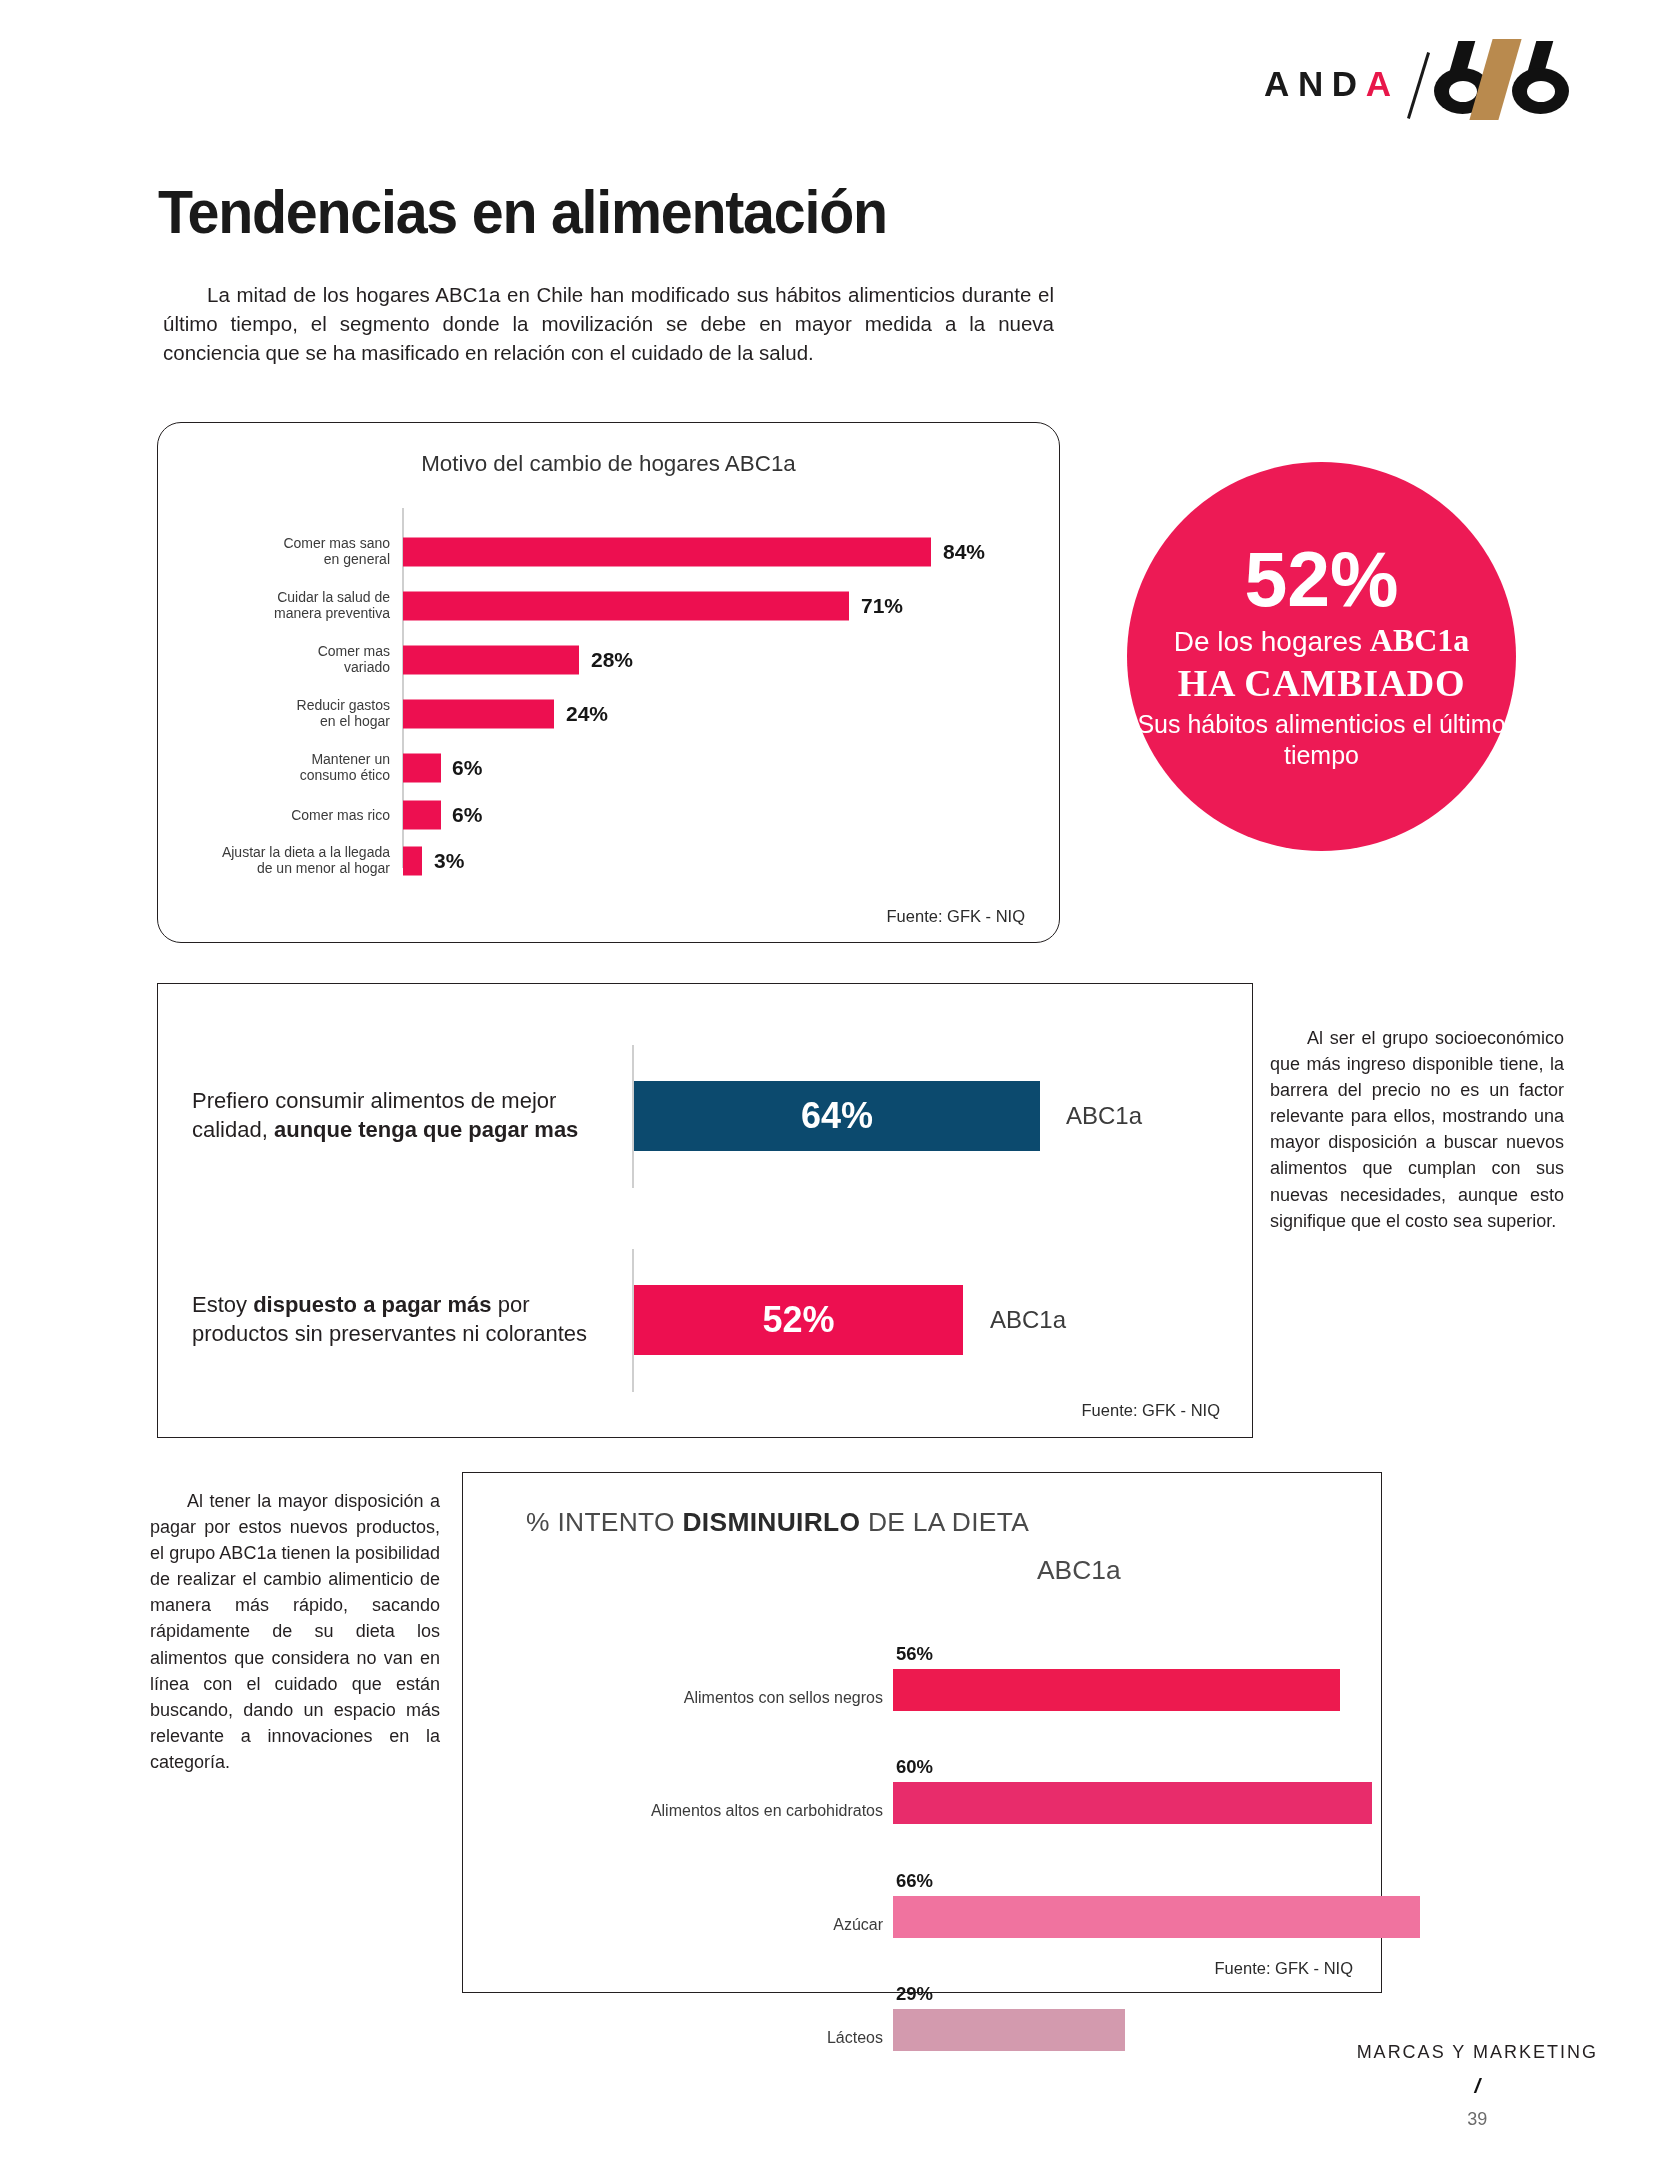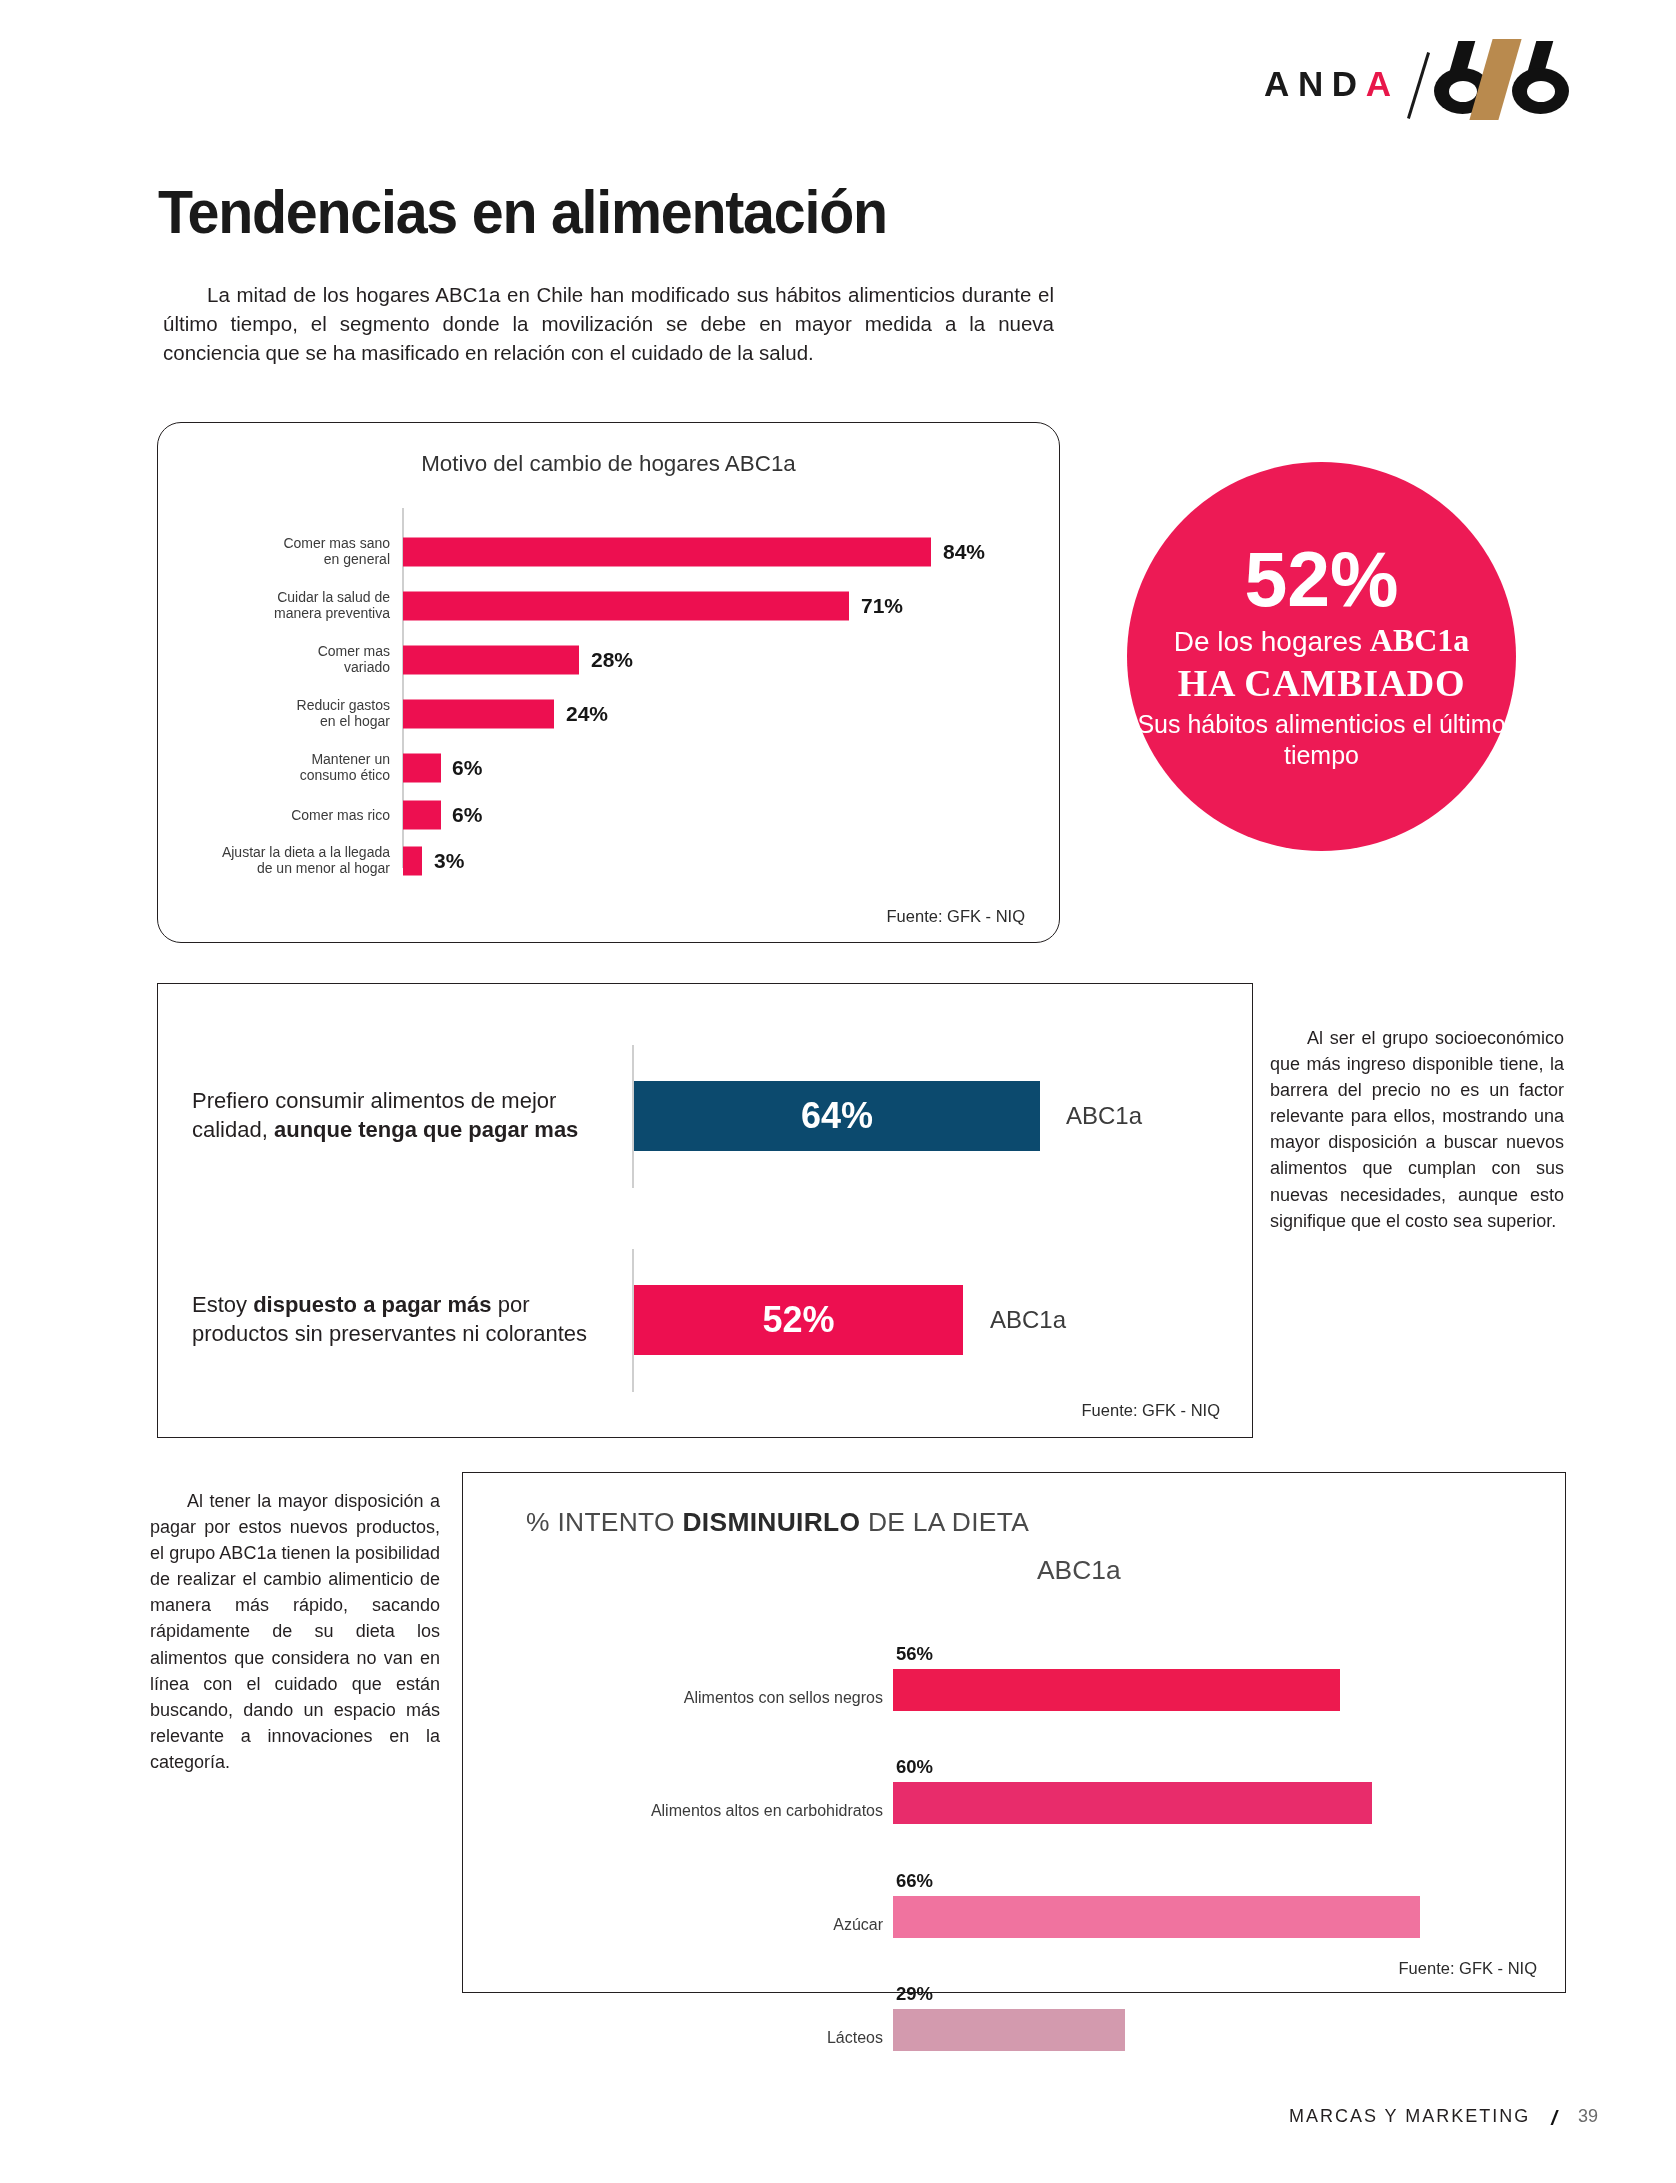--- a/index.html
+++ b/index.html
@@ -127,21 +127,21 @@
 
   
   .panel {
     position: absolute;
     border: 1.3px solid #231f20;
     background: #ffffff;
     box-sizing: border-box;
   }
   #panel-chart1 { left: 157px; top: 422px; width: 903px; height: 521px; border-radius: 24px; }
   #panel-chart2 { left: 157px; top: 983px; width: 1096px; height: 455px; }
-  #panel-chart3 { left: 462px; top: 1472px; width: 1104px; height: 521px; }
+  #panel-chart3 { left: 462px; top: 1472px; width: 920px; height: 521px; }
 
   
   .c1-title {
     position: absolute;
     left: 0; right: 0;
     top: 28px;
     text-align: center;
     font-size: 22.4px;
     color: #333;
   }
@@ -367,22 +367,23 @@
     font-size: 25px;
     line-height: 1.26;
   }
 
   
   .footer {
     position: absolute;
     right: 78px;
     bottom: 53px;
     display: flex;
-    align-items: flex-start;
-    gap: 21px;
+    align-items: center;
+    gap: 11px;
+    flex-direction: column;
   }
   .footer-label {
     font-size: 18px;
     letter-spacing: 2px;
     color: #231f20;
   }
   .footer-slash {
     font-size: 20.5px;
     font-weight: 700;
     font-style: italic;

